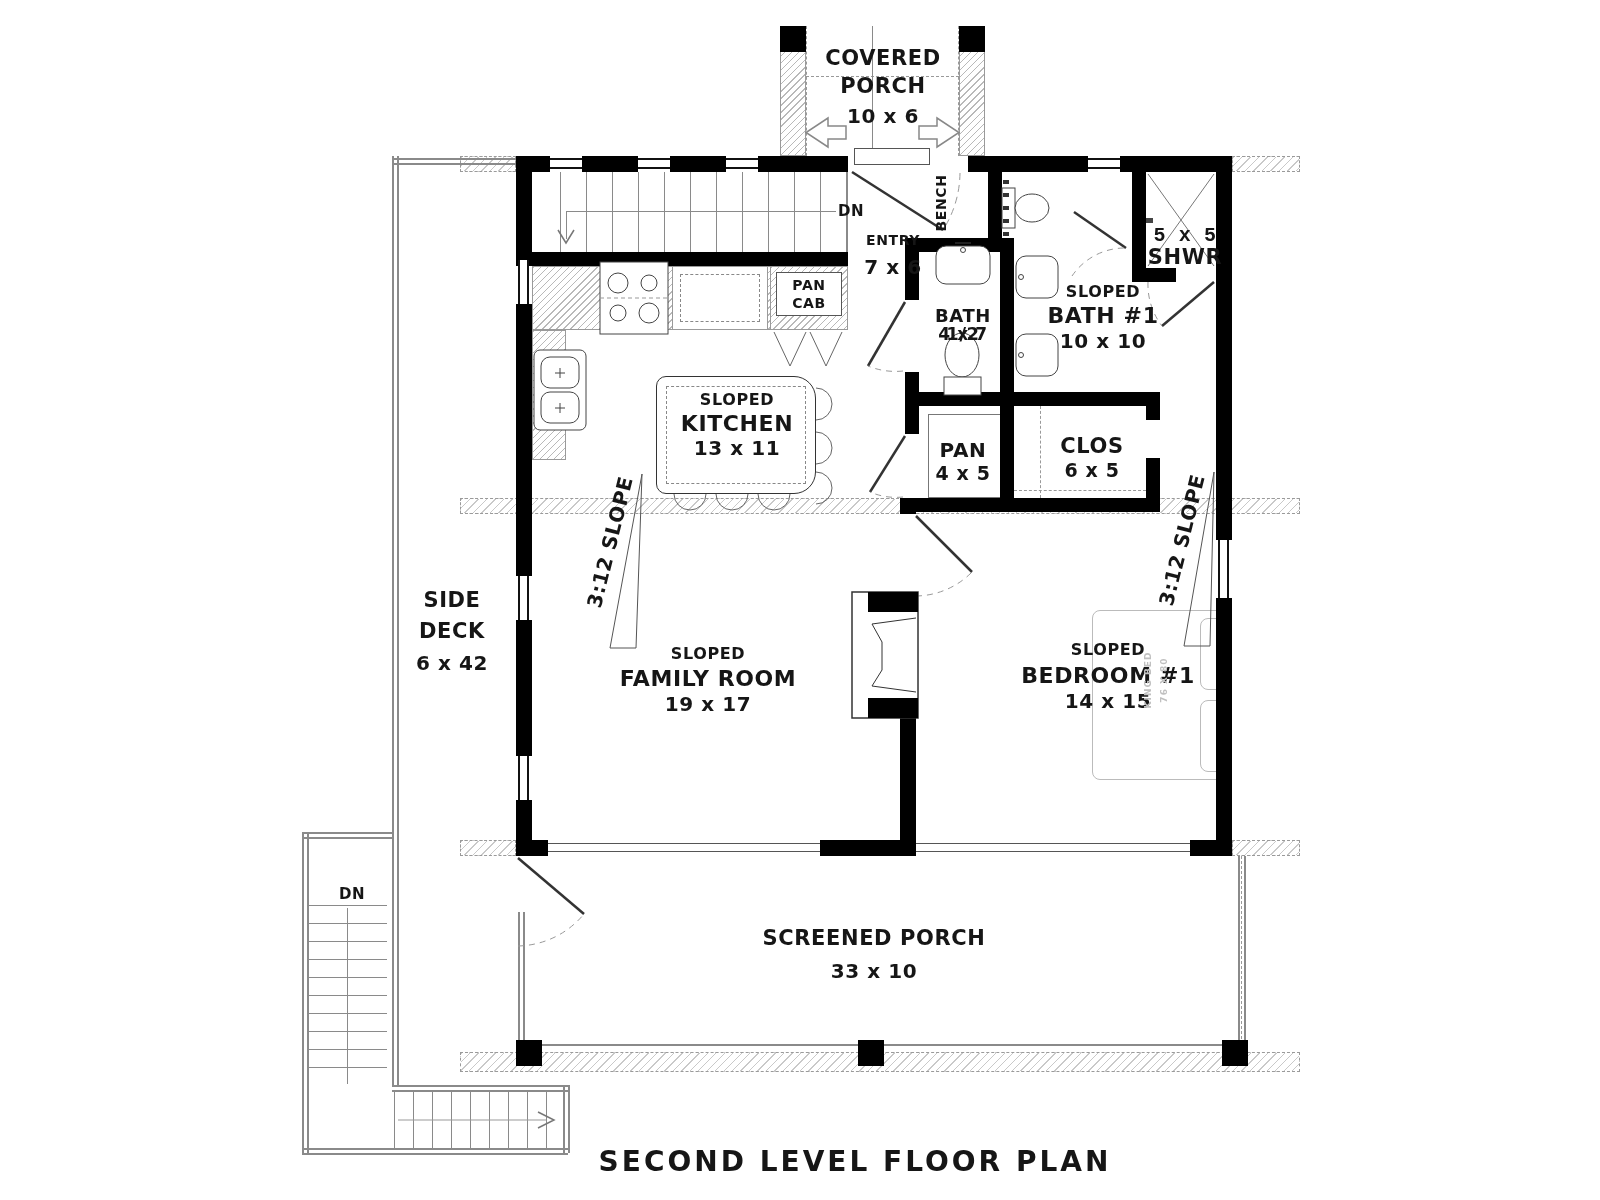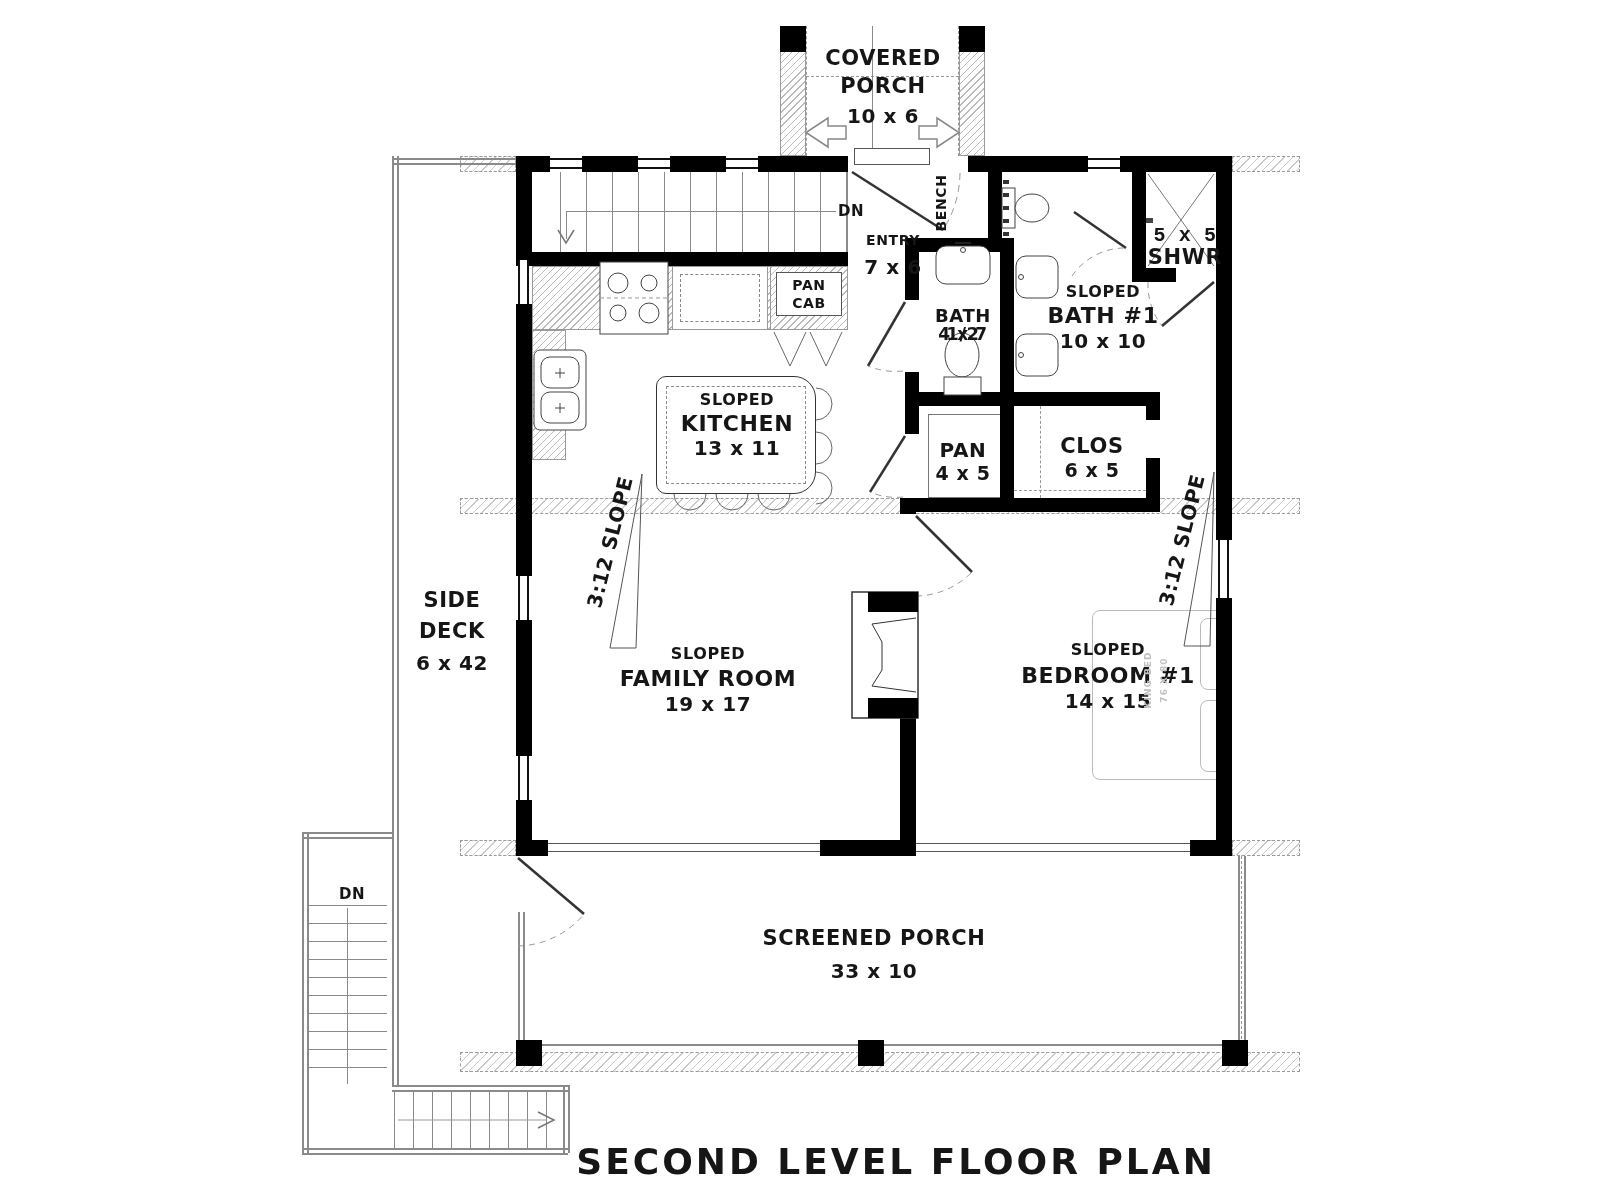--- a/index.html
+++ b/index.html
@@ -322,14 +322,14 @@
   <div class="lbl" style="left:1108px;top:701px;font-size:20px;">14 x 15</div>
 
   <div class="lbl rotccw" style="left:1148px;top:680px;font-size:9px;color:#c0c0c0;letter-spacing:1px;">KING BED</div>
   <div class="lbl rotccw" style="left:1164px;top:680px;font-size:9px;color:#c0c0c0;letter-spacing:1px;">76 X 80</div>
 
   <div class="lbl" style="left:874px;top:938px;font-size:21px;">SCREENED PORCH</div>
   <div class="lbl" style="left:874px;top:971px;font-size:20px;">33 x 10</div>
 
   <div class="lbl" style="left:352px;top:894px;font-size:15px;">DN</div>
 
-  <div class="lbl" style="left:855px;top:1161px;font-size:36px;letter-spacing:3px;margin-left:41px;">SECOND LEVEL FLOOR PLAN</div>
+  <div class="lbl" style="left:855px;top:1161px;font-size:28px;letter-spacing:3px;">SECOND LEVEL FLOOR PLAN</div>
 </div>
 
 </body></html>

